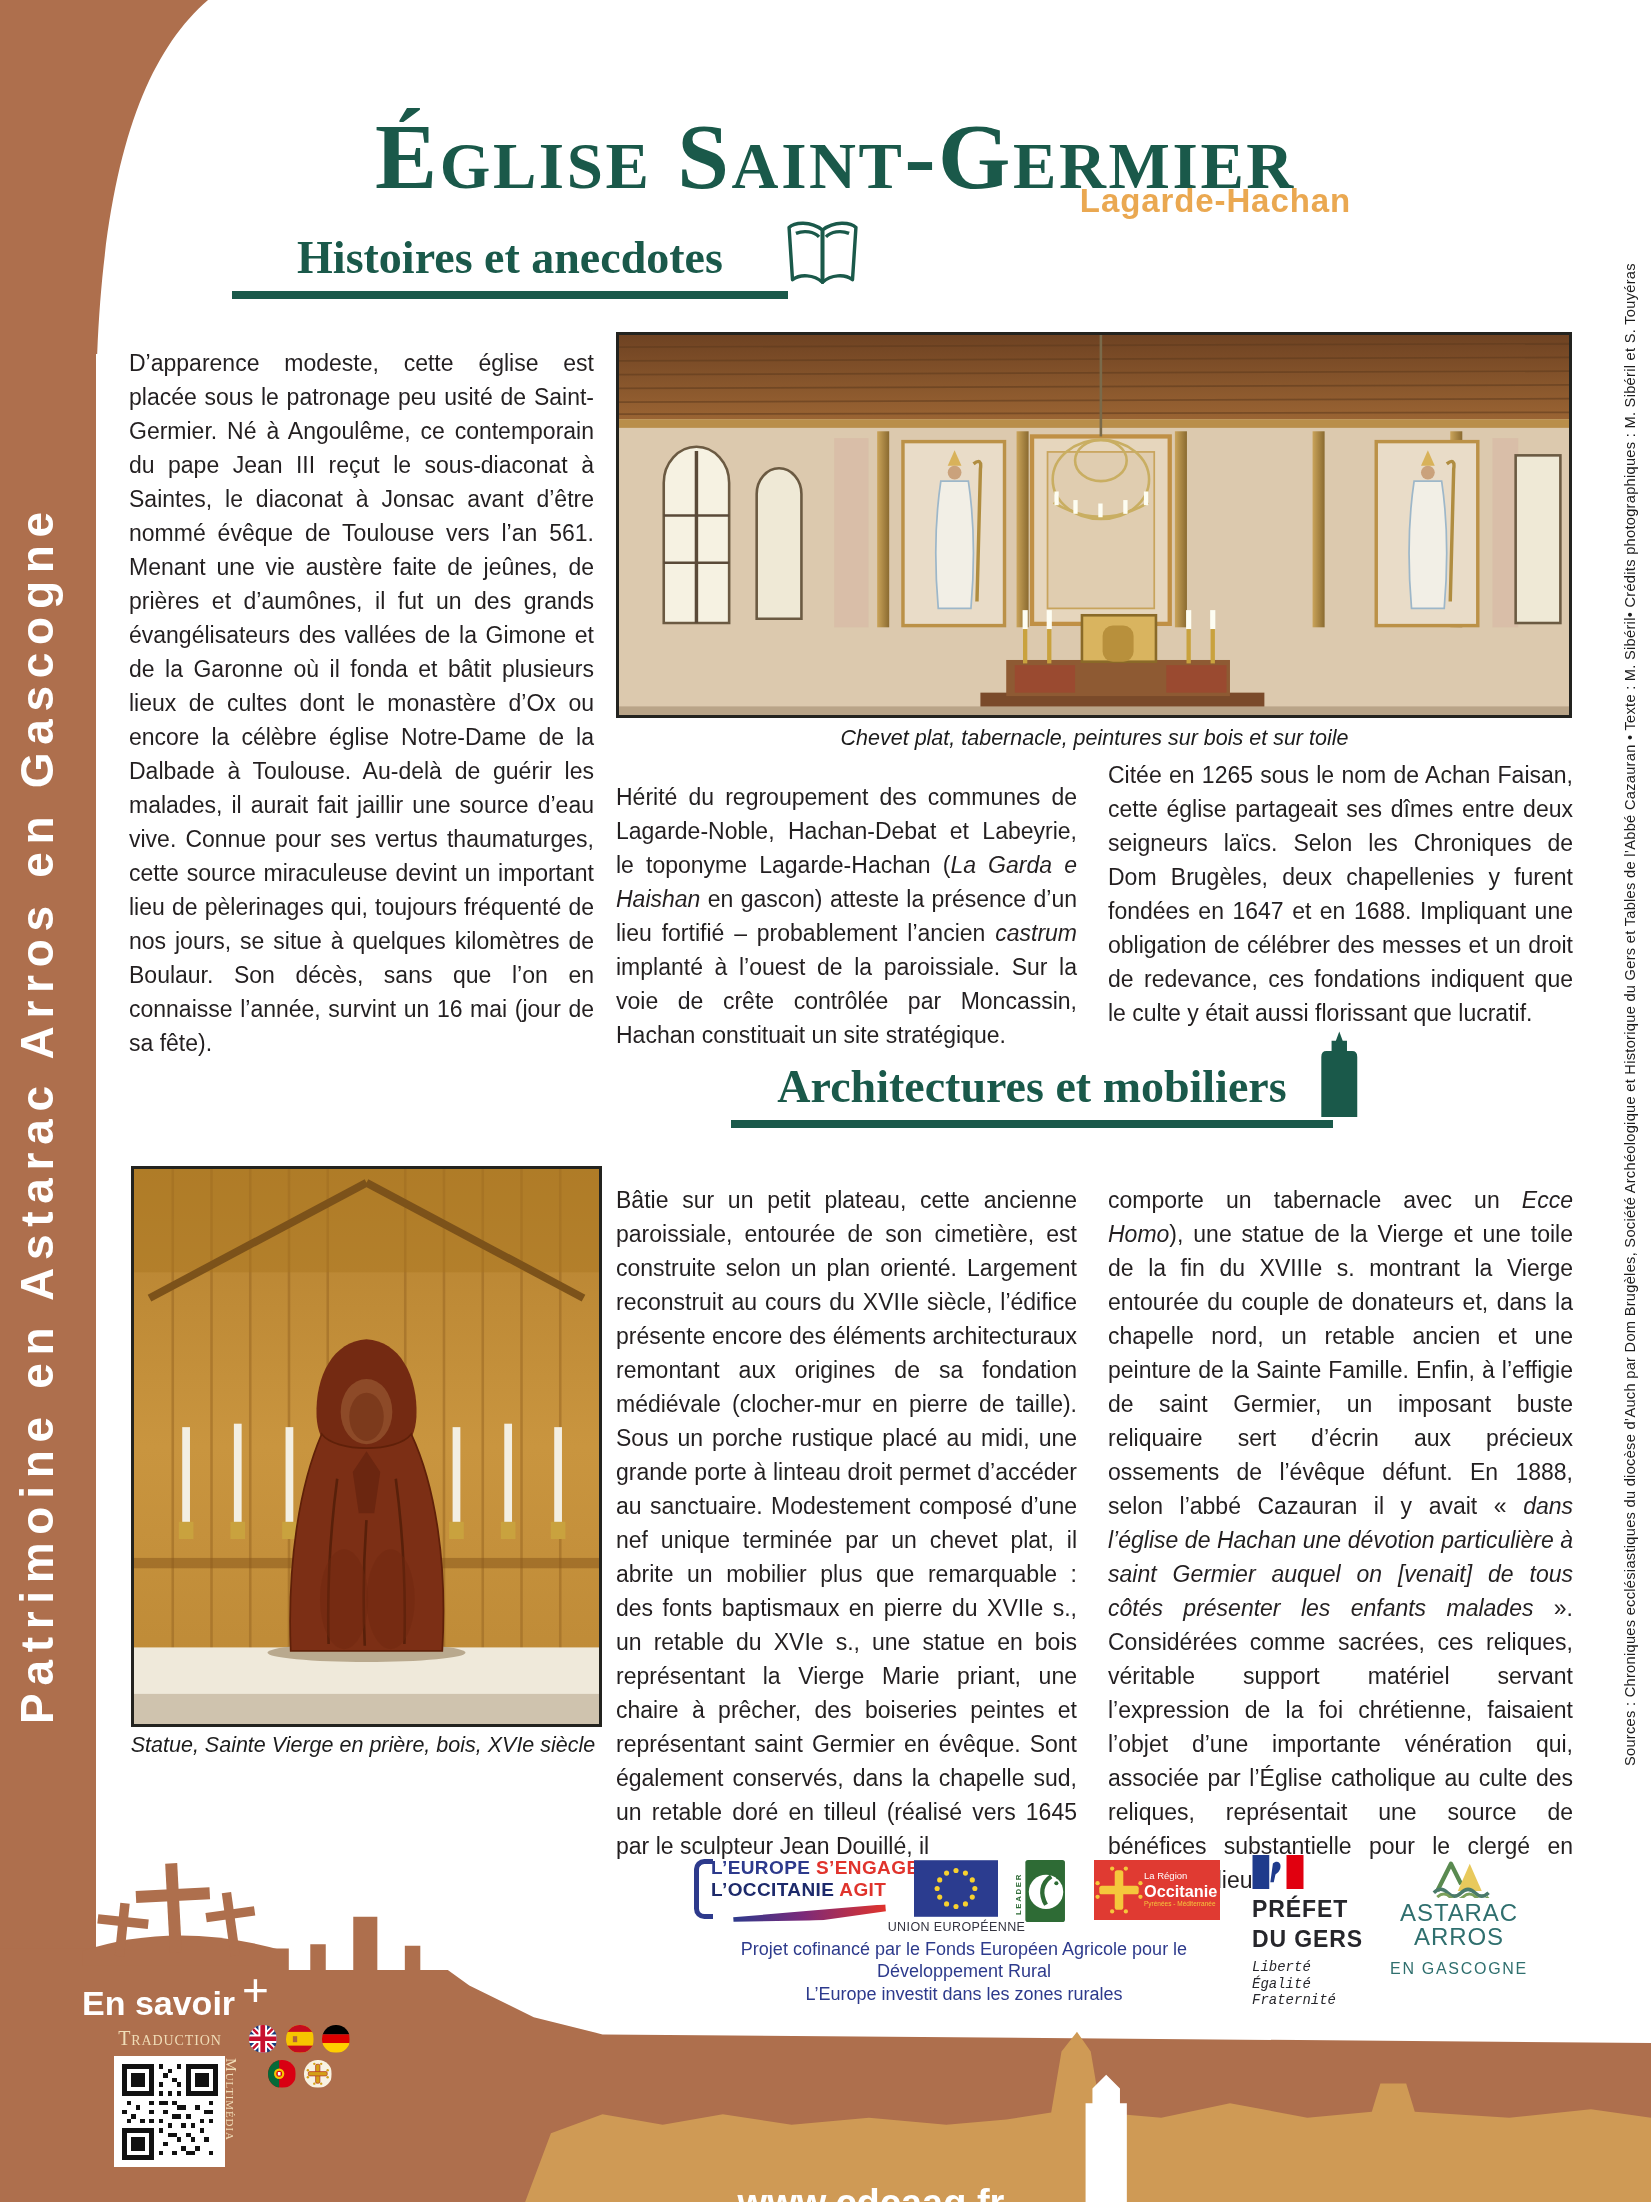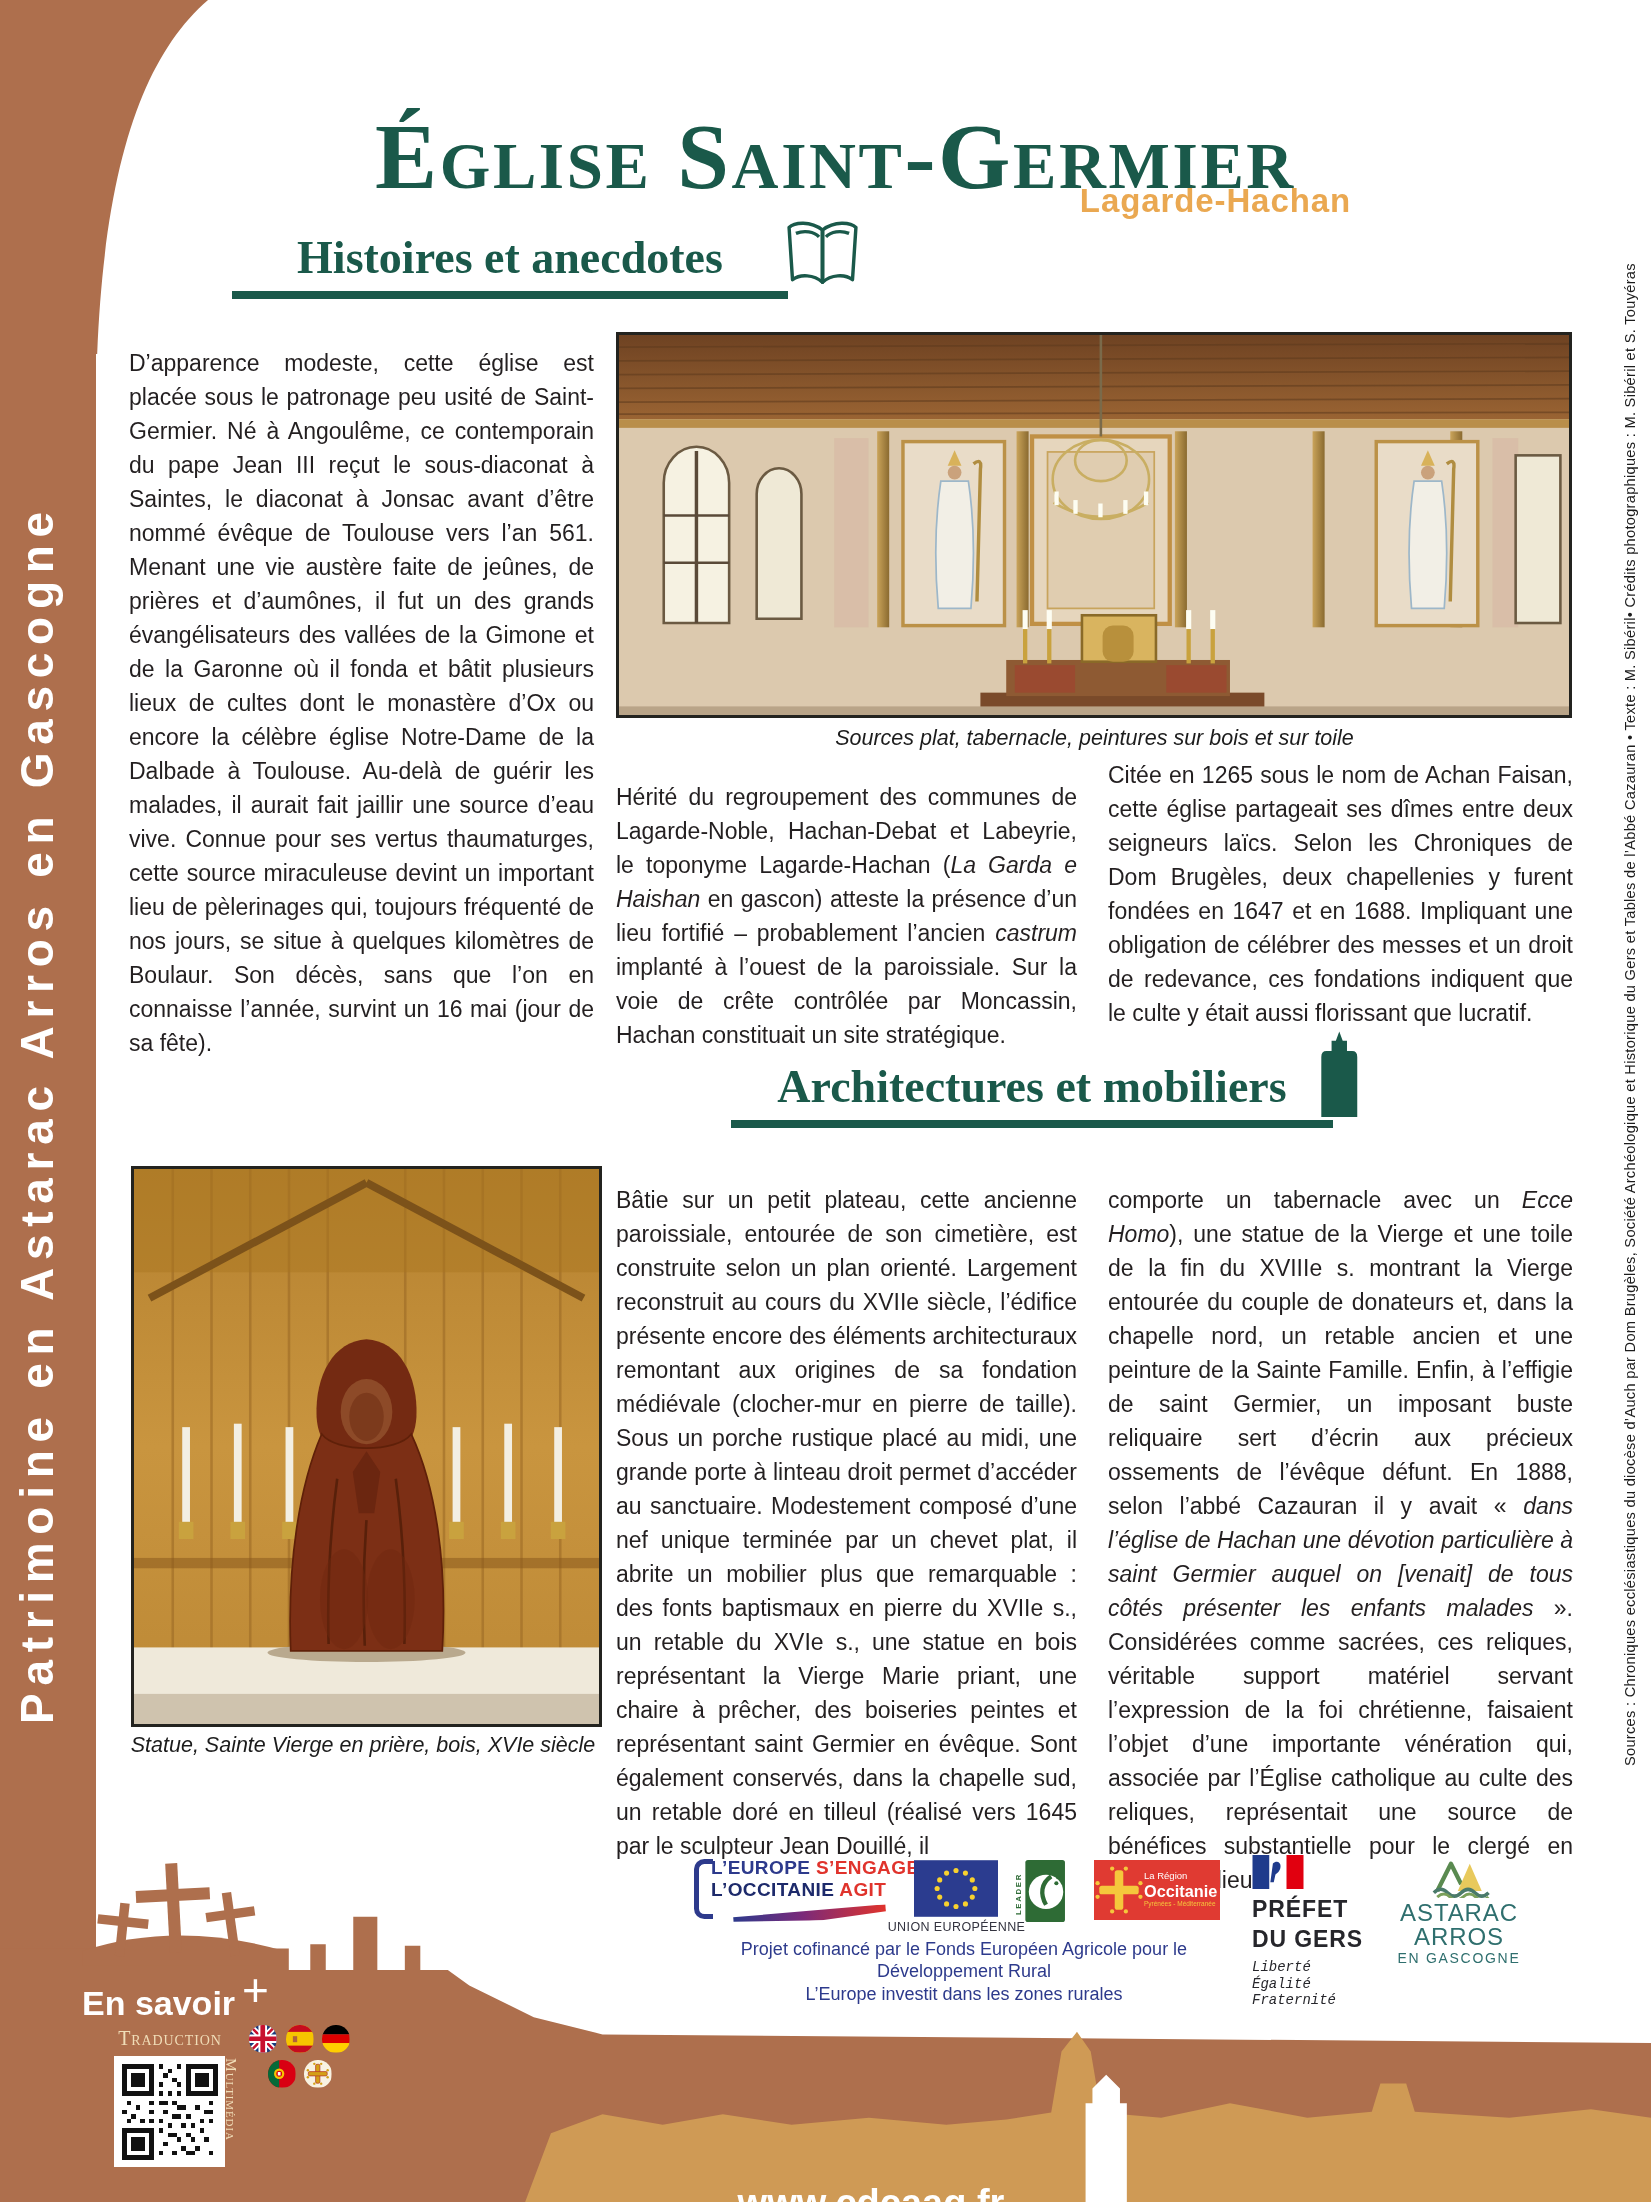--- a/index.html
+++ b/index.html
@@ -48,21 +48,21 @@
   .eur-swoosh{position:absolute;left:22.4px;top:50px;width:153px;height:13.8px;
               background:linear-gradient(90deg,#2d3a8c,#7a2a7a 45%,#e0332c);
               clip-path:polygon(0 55%,100% 0,100% 50%,58% 100%,0 88%);transform:rotate(-2deg);}
   .eu-label{left:879px;top:1920px;width:155px;text-align:center;font-size:12.5px;color:#33333f;letter-spacing:0.4px;}
   .cofinance{left:680px;top:1938px;width:568px;text-align:center;font-size:18px;color:#2d3a8c;line-height:22.4px;}
   .prefet{left:1252px;top:1855px;width:138px;}
   .prefet .pname{font-size:23px;font-weight:bold;color:#26262b;line-height:25px;letter-spacing:0.9px;margin-top:5.2px;}
   .prefet .motto{font-family:Liberation Mono, monospace;font-style:italic;font-size:14px;color:#26262b;line-height:16.3px;margin-top:6.9px;}
   .astarac{left:1390px;top:1855px;width:138px;text-align:center;}
   .astarac .a1{font-size:24px;color:#2f6f6e;letter-spacing:0.9px;line-height:24px;}
-  .astarac .a3{font-size:14px;color:#2f6f6e;letter-spacing:1.7px;margin-top:1px;}
+  .astarac .a3{font-size:16px;color:#2f6f6e;letter-spacing:1.7px;margin-top:11px;}
   
   .footer-svg{left:0;top:1841px;}
   .en-savoir{left:82px;top:1972px;color:#fff;font-size:34px;font-weight:bold;}
   .en-savoir .plus{font-size:46px;font-weight:normal;position:relative;top:-8.6px;margin-left:6.9px;}
   .traduction{left:110px;top:2027px;width:120px;text-align:center;font-family:"Liberation Serif",serif;
               font-variant:small-caps;font-size:20px;color:#f0ddb8;letter-spacing:0.9px;}
   .qr-box{left:114px;top:2056px;width:96px;height:96px;background:#fff;padding:7.7px;}
   .multimedia{left:222px;top:2058px;height:112px;font-family:"Liberation Serif",serif;font-variant:small-caps;
               font-size:15.5px;color:#f0ddb8;writing-mode:vertical-rl;letter-spacing:0.9px;}
   .flag{width:27.5px;height:27.5px;border-radius:50%;overflow:hidden;}
@@ -186,21 +186,21 @@
       </g>
       <g fill="#fdfdf2">
         <rect x="469" y="320" width="6" height="22"></rect>
           <rect x="497" y="320" width="6" height="22"></rect>
         <rect x="659" y="320" width="6" height="22"></rect>
           <rect x="687" y="320" width="6" height="22"></rect>
       </g>
       <rect y="432" width="1104" height="10" fill="#b9a488"></rect>
     </svg>
   </figure>
-  <figcaption class="abs caption cap1">Sources plat, tabernacle, peintures sur bois et sur toile</figcaption>
+  <figcaption class="abs caption cap1">Chevet plat, tabernacle, peintures sur bois et sur toile</figcaption>
 
   <p class="abs col c2a"><span>Hérité du regroupement des communes de Lagarde-Noble, Hachan-Debat et Labeyrie, le toponyme Lagarde-Hachan (</span><span class="ital">La Garda e Haishan</span><span> en gascon) atteste la présence d’un lieu fortifié – probablement l’ancien </span><span class="ital">castrum</span><span> implanté à l’ouest de la paroissiale. Sur la voie de crête contrôlée par Moncassin, Hachan constituait un site stratégique.</span></p>
 
   <p class="abs col c3a">Citée en 1265 sous le nom de Achan Faisan, cette église partageait ses dîmes entre deux seigneurs laïcs. Selon les Chroniques de Dom Brugèles, deux chapellenies y furent fondées en 1647 et en 1688. Impliquant une obligation de célébrer des messes et un droit de redevance, ces fondations indiquent que le culte y était aussi florissant que lucratif.</p>
 
   <div class="abs sec-head h2">
     <span>Architectures et mobiliers</span>
     <span class="church-icon">
       <svg width="48" height="89" viewBox="0 0 56 104">
         <path d="M12,104 V34 q0,-7 6,-7 h6 V15 h5 L33,4 l4,11 h5 v12 h6 q6,0 6,7 V104 Z" fill="#1a594a"></path>

